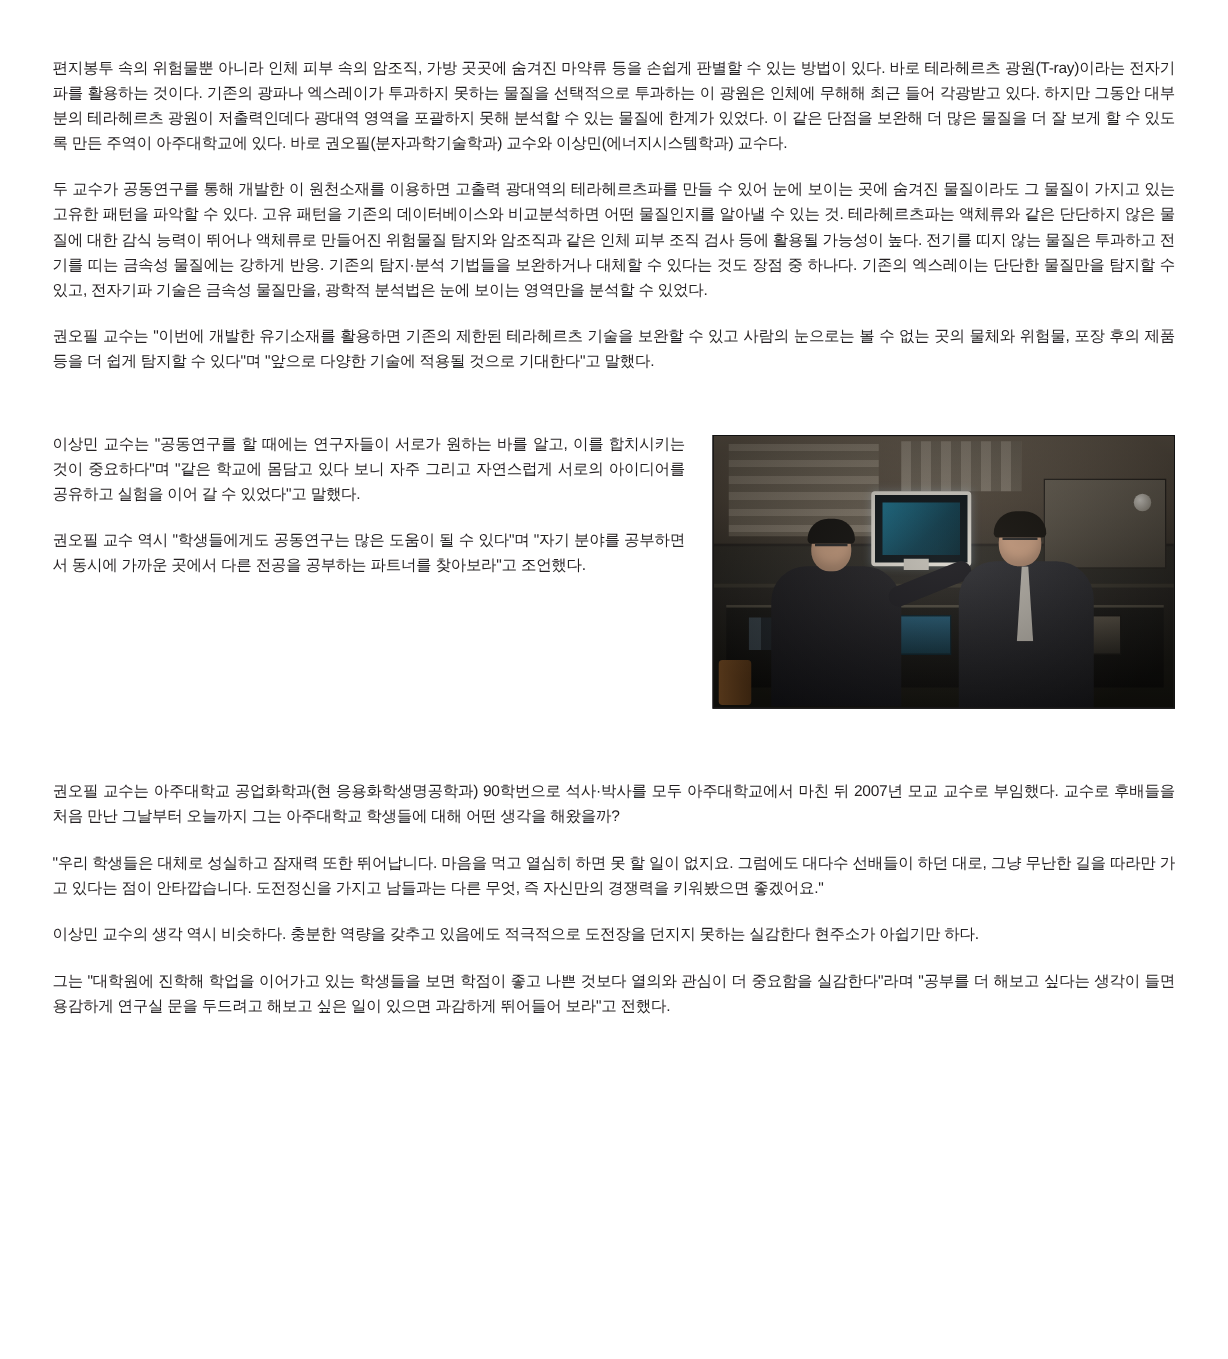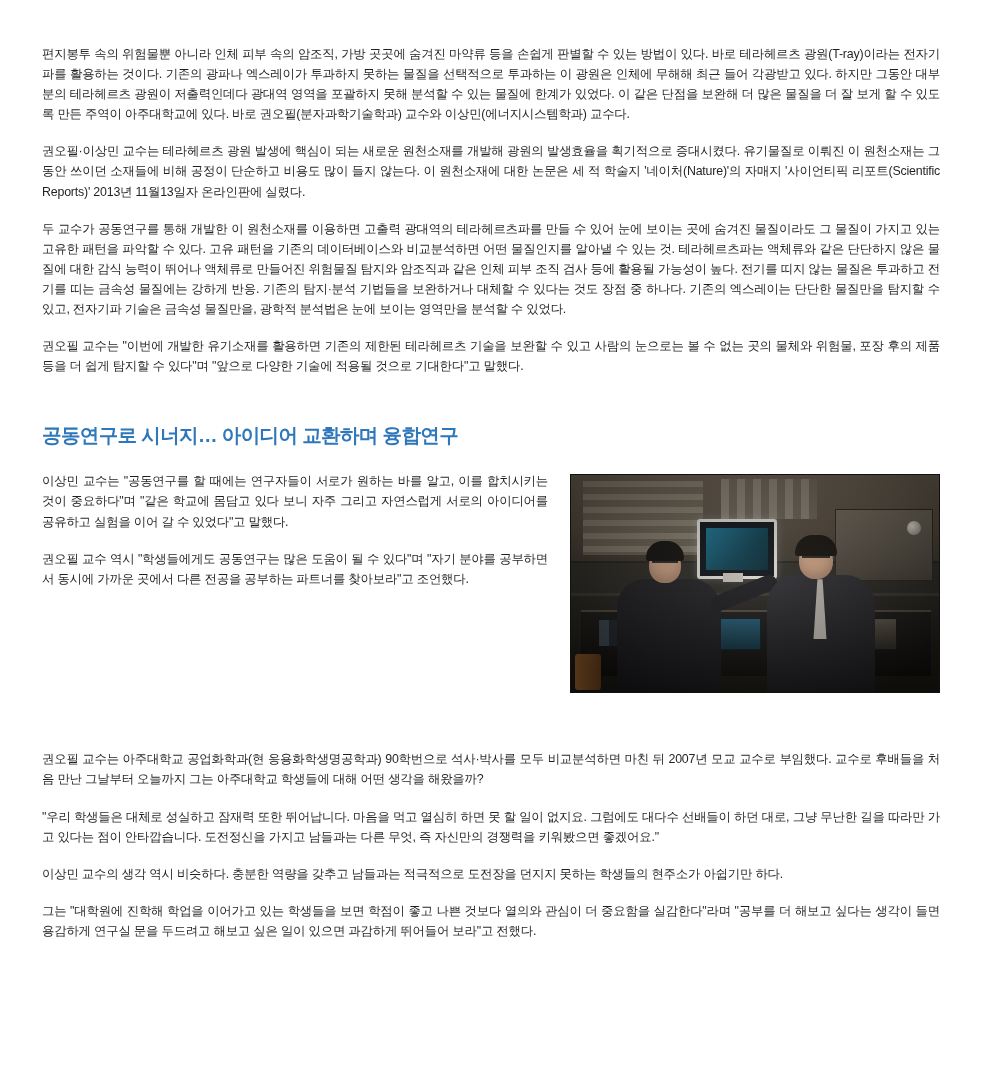--- a/index.html
+++ b/index.html
@@ -201,29 +201,27 @@
     background: radial-gradient(ellipse at 50% 45%, rgba(255,255,255,.06) 0%, rgba(0,0,0,.40) 85%);
   }
 </style>
 </head>
 <body>
 
 <div class="page">
 
   <section>
     <p class="body-text">편지봉투 속의 위험물뿐 아니라 인체 피부 속의 암조직, 가방 곳곳에 숨겨진 마약류 등을 손쉽게 판별할 수 있는 방법이 있다. 바로 테라헤르츠 광원(T-ray)이라는 전자기파를 활용하는 것이다. 기존의 광파나 엑스레이가 투과하지 못하는 물질을 선택적으로 투과하는 이 광원은 인체에 무해해 최근 들어 각광받고 있다. 하지만 그동안 대부분의 테라헤르츠 광원이 저출력인데다 광대역 영역을 포괄하지 못해 분석할 수 있는 물질에 한계가 있었다. 이 같은 단점을 보완해 더 많은 물질을 더 잘 보게 할 수 있도록 만든 주역이 아주대학교에 있다. 바로 권오필(분자과학기술학과) 교수와 이상민(에너지시스템학과) 교수다.</p>
-    <p class="body-text">권오필·이상민 교수는 테라헤르츠 광원 발생에 핵심이 되는 새로운 원천소재를 개발해 광원의 발생효율을 획기적으로 증대시켰다. 유기물질로 이뤄진 이 원천소재는 그동안 쓰이던 소재들에 비해 공정이 단순하고 비용도 많이 들지 않는다. 이 원천소재에 대한 논문은 세 적 학술지 '네이처(Nature)'의 자매지 '사이언티픽 리포트(Scientific Reports)' 2013년 11월13일자 온라인판에 실렸다.</p>
     <p class="body-text">두 교수가 공동연구를 통해 개발한 이 원천소재를 이용하면 고출력 광대역의 테라헤르츠파를 만들 수 있어 눈에 보이는 곳에 숨겨진 물질이라도 그 물질이 가지고 있는 고유한 패턴을 파악할 수 있다. 고유 패턴을 기존의 데이터베이스와 비교분석하면 어떤 물질인지를 알아낼 수 있는 것. 테라헤르츠파는 액체류와 같은 단단하지 않은 물질에 대한 감식 능력이 뛰어나 액체류로 만들어진 위험물질 탐지와 암조직과 같은 인체 피부 조직 검사 등에 활용될 가능성이 높다. 전기를 띠지 않는 물질은 투과하고 전기를 띠는 금속성 물질에는 강하게 반응. 기존의 탐지·분석 기법들을 보완하거나 대체할 수 있다는 것도 장점 중 하나다. 기존의 엑스레이는 단단한 물질만을 탐지할 수 있고, 전자기파 기술은 금속성 물질만을, 광학적 분석법은 눈에 보이는 영역만을 분석할 수 있었다.</p>
     <p class="body-text">권오필 교수는 "이번에 개발한 유기소재를 활용하면 기존의 제한된 테라헤르츠 기술을 보완할 수 있고 사람의 눈으로는 볼 수 없는 곳의 물체와 위험물, 포장 후의 제품 등을 더 쉽게 탐지할 수 있다"며 "앞으로 다양한 기술에 적용될 것으로 기대한다"고 말했다.</p>
   </section>
 
   <div class="gap-large"></div>
 
   <section class="section-synergy">
-    <h2 class="section-heading">공동연구로 시너지… 아이디어 교환하며 융합연구</h2>
 
     <div class="photo-wrap">
       <div class="photo">
         <div class="ph-bg"></div>
         <div class="ph-shelf"></div>
         <div class="ph-rack"></div>
         <div class="ph-rack2"></div>
         <div class="ph-monitor"></div>
         <div class="ph-monitor-stand"></div>
         <div class="ph-cab"></div>
@@ -251,19 +249,19 @@
 
     <div class="text-col">
       <p class="body-text">이상민 교수는 "공동연구를 할 때에는 연구자들이 서로가 원하는 바를 알고, 이를 합치시키는 것이 중요하다"며 "같은 학교에 몸담고 있다 보니 자주 그리고 자연스럽게 서로의 아이디어를 공유하고 실험을 이어 갈 수 있었다"고 말했다.</p>
       <p class="body-text">권오필 교수 역시 "학생들에게도 공동연구는 많은 도움이 될 수 있다"며 "자기 분야를 공부하면서 동시에 가까운 곳에서 다른 전공을 공부하는 파트너를 찾아보라"고 조언했다.</p>
     </div>
   </section>
 
   <div class="gap-large"></div>
 
   <section>
-    <p class="body-text">권오필 교수는 아주대학교 공업화학과(현 응용화학생명공학과) 90학번으로 석사·박사를 모두 비교분석하면 마친 뒤 2007년 모교 교수로 부임했다. 교수로 후배들을 처음 만난 그날부터 오늘까지 그는 아주대학교 학생들에 대해 어떤 생각을 해왔을까?</p>
+    <p class="body-text">권오필 교수는 아주대학교 공업화학과(현 응용화학생명공학과) 90학번으로 석사·박사를 모두 아주대학교에서 마친 뒤 2007년 모교 교수로 부임했다. 교수로 후배들을 처음 만난 그날부터 오늘까지 그는 아주대학교 학생들에 대해 어떤 생각을 해왔을까?</p>
     <p class="body-text">"우리 학생들은 대체로 성실하고 잠재력 또한 뛰어납니다. 마음을 먹고 열심히 하면 못 할 일이 없지요. 그럼에도 대다수 선배들이 하던 대로, 그냥 무난한 길을 따라만 가고 있다는 점이 안타깝습니다. 도전정신을 가지고 남들과는 다른 무엇, 즉 자신만의 경쟁력을 키워봤으면 좋겠어요."</p>
-    <p class="body-text">이상민 교수의 생각 역시 비슷하다. 충분한 역량을 갖추고 남들과는 적극적으로 도전장을 던지지 못하는 학생들의 현주소가 아쉽기만 하다.</p>
+    <p class="body-text">이상민 교수의 생각 역시 비슷하다. 충분한 역량을 갖추고 있음에도 적극적으로 도전장을 던지지 못하는 실감한다 현주소가 아쉽기만 하다.</p>
     <p class="body-text">그는 "대학원에 진학해 학업을 이어가고 있는 학생들을 보면 학점이 좋고 나쁜 것보다 열의와 관심이 더 중요함을 실감한다"라며 "공부를 더 해보고 싶다는 생각이 들면 용감하게 연구실 문을 두드려고 해보고 싶은 일이 있으면 과감하게 뛰어들어 보라"고 전했다.</p>
   </section>
 
 </div>
 
 </body></html>

